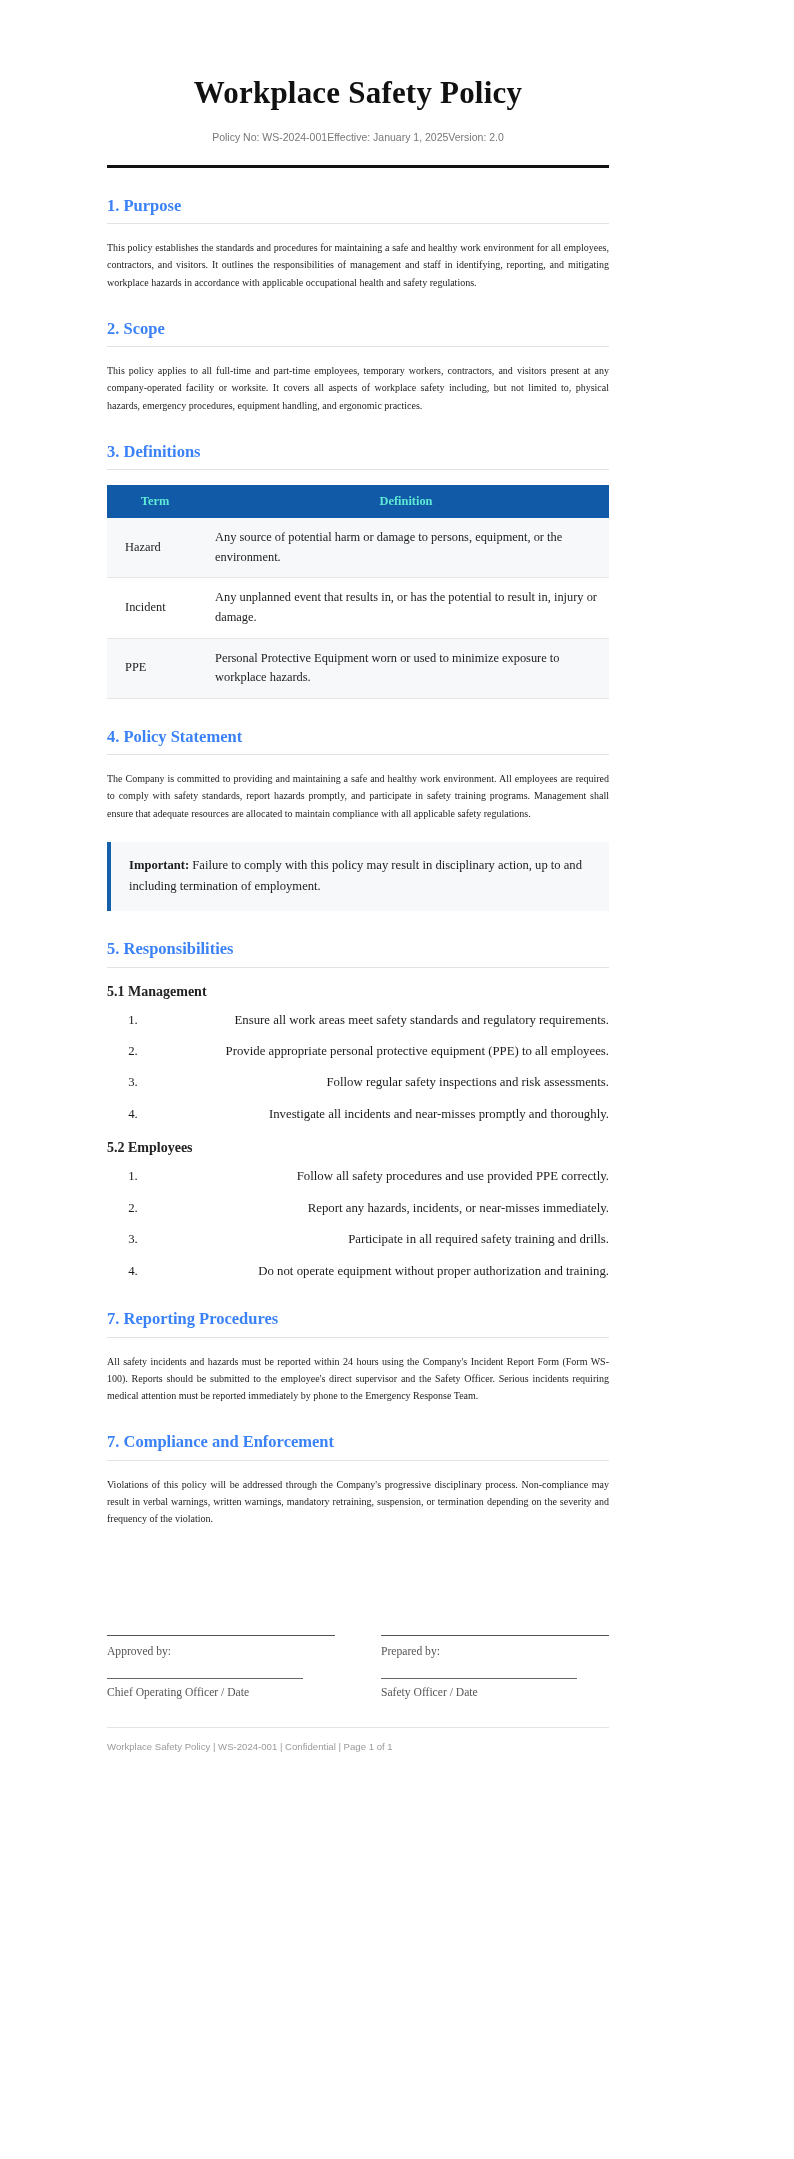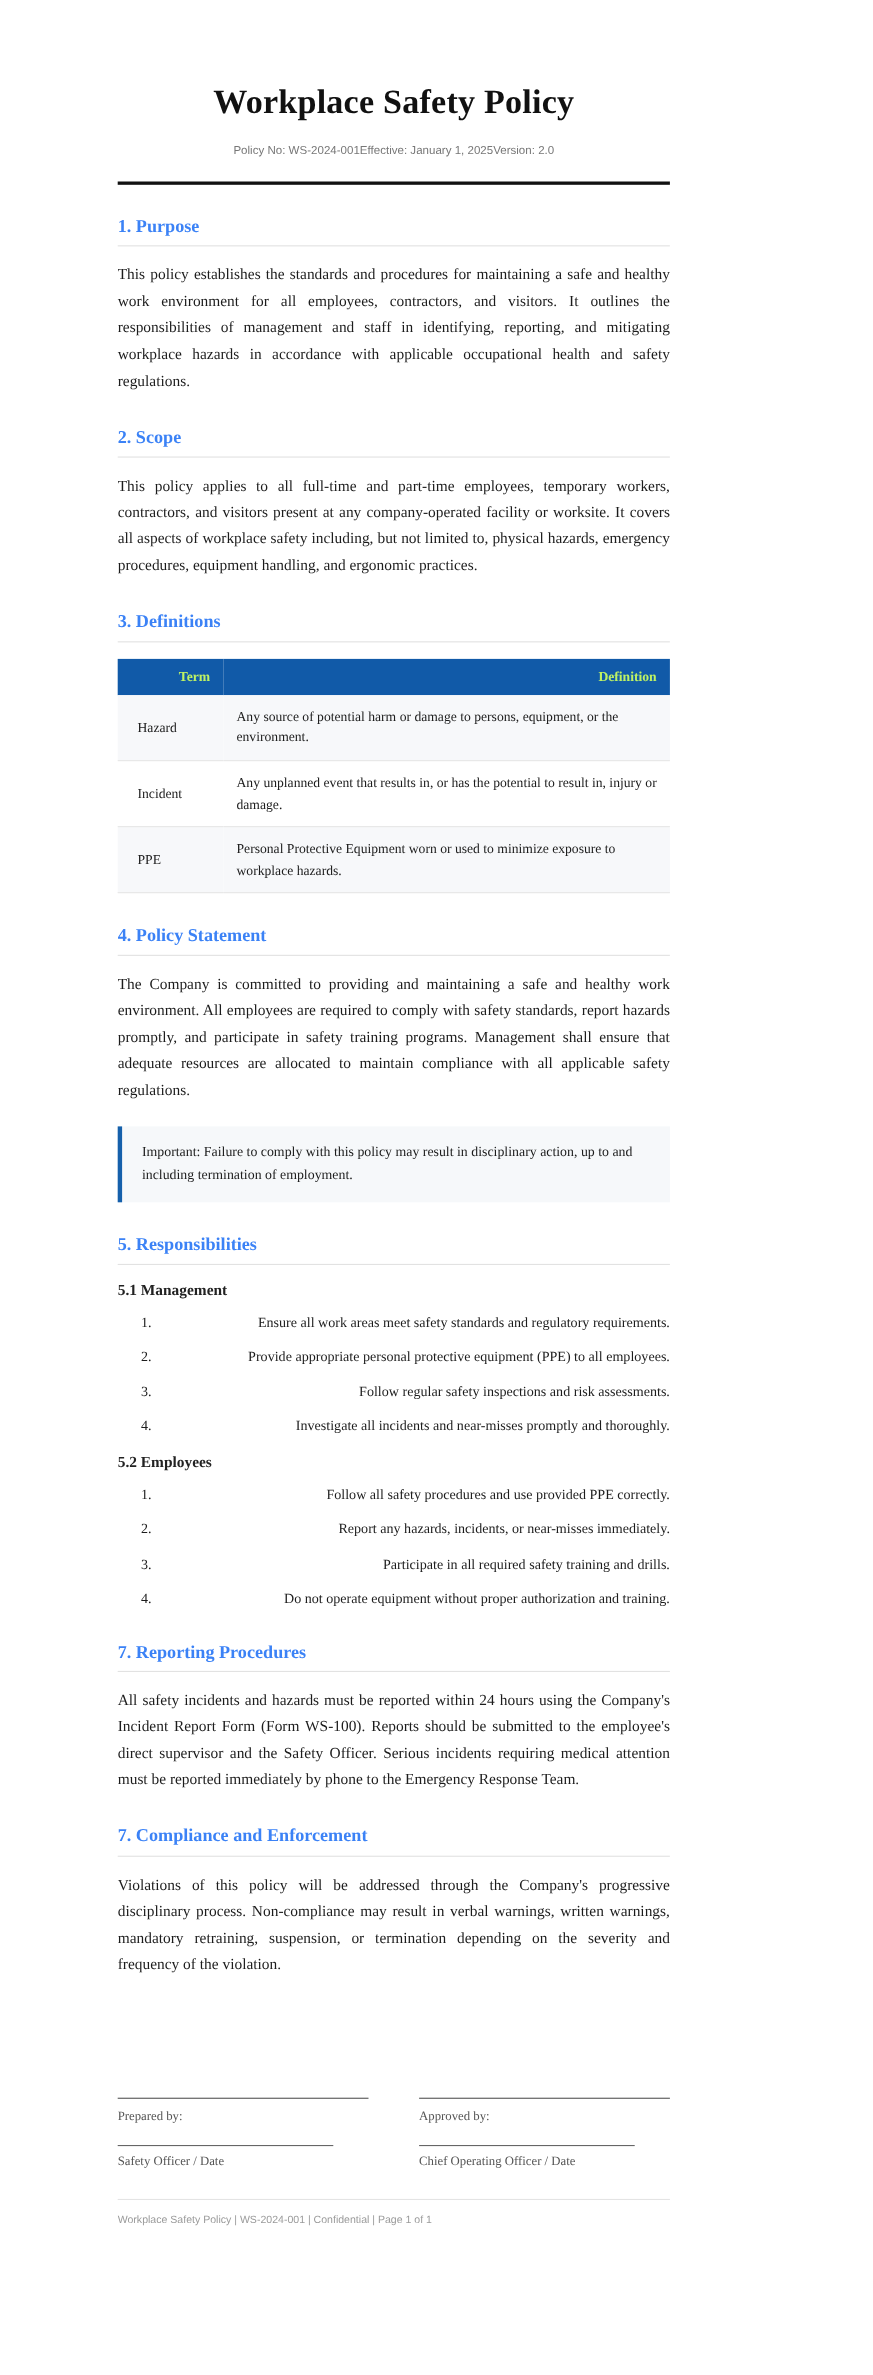--- a/index.html
+++ b/index.html
@@ -59,40 +59,40 @@
     color: #3b82f6;
     margin: 0 0 7px 0;
     line-height: 1.3;
   }
   .heading-rule {
     border: 0;
     border-top: 1px solid #e2e2e2;
     margin: 0 0 15px 0;
   }
   p.body-text {
-    font-size: 14px;
+    font-size: 10px;
     line-height: 1.72;
     text-align: justify;
     margin: 0;
     color: #1c1c1c;
   }
 
   
   table.def-table {
     width: 100%;
     border-collapse: collapse;
     margin-top: 4px;
     font-size: 12.4px;
   }
   table.def-table thead th {
     background: #115aa8;
-    color: #bef264;
-    font-family: "Liberation Serif", serif;
-    font-weight: bold;
-    text-align: right;
+    color: #5eead4;
+    font-family: "Liberation Serif", serif;
+    font-weight: bold;
+    text-align: center;
     padding: 9px 12px;
     font-size: 12.4px;
   }
   table.def-table thead th.col-term { width: 72px; }
   table.def-table tbody td {
     padding: 10px 12px;
     vertical-align: middle;
     line-height: 1.58;
     border-bottom: 1px solid #e6e6e6;
     color: #1c1c1c;
@@ -108,21 +108,21 @@
   
   .callout {
     margin-top: 20px;
     background: #f6f8fa;
     border-left: 4px solid #1560ab;
     padding: 13px 18px 14px 18px;
     font-size: 12.6px;
     line-height: 1.68;
     color: #1c1c1c;
   }
-  .callout b { font-weight: normal; }
+  .callout b { font-weight: bold; }
 
   
   .subsection-heading {
     font-family: "Liberation Serif", serif;
     font-size: 14px;
     font-weight: bold;
     color: #222222;
     margin: 16px 0 10px 0;
   }
   ol.resp-list {
@@ -268,29 +268,29 @@
 
   <div class="section">
     <h2 class="section-heading">7. Compliance and Enforcement</h2>
     <hr class="heading-rule">
     <p class="body-text">Violations of this policy will be addressed through the Company's progressive disciplinary process. Non-compliance may result in verbal warnings, written warnings, mandatory retraining, suspension, or termination depending on the severity and frequency of the violation.</p>
   </div>
 
   <div class="sig-area">
     <div class="sig-block">
       <div class="sig-top-rule"></div>
+      <div class="sig-label">Approved by:</div>
+      <div class="sig-line"></div>
+      <div class="sig-role">Chief Operating Officer / Date</div>
+    </div>
+    <div class="sig-block">
+      <div class="sig-top-rule"></div>
       <div class="sig-label">Prepared by:</div>
       <div class="sig-line"></div>
       <div class="sig-role">Safety Officer / Date</div>
     </div>
-    <div class="sig-block">
-      <div class="sig-top-rule"></div>
-      <div class="sig-label">Approved by:</div>
-      <div class="sig-line"></div>
-      <div class="sig-role">Chief Operating Officer / Date</div>
-    </div>
   </div>
 
   <div class="footer">
     <span>Workplace Safety Policy | WS-2024-001 | Confidential | Page 1 of 1</span>
   </div>
 
 </div>
 
 </body></html>

